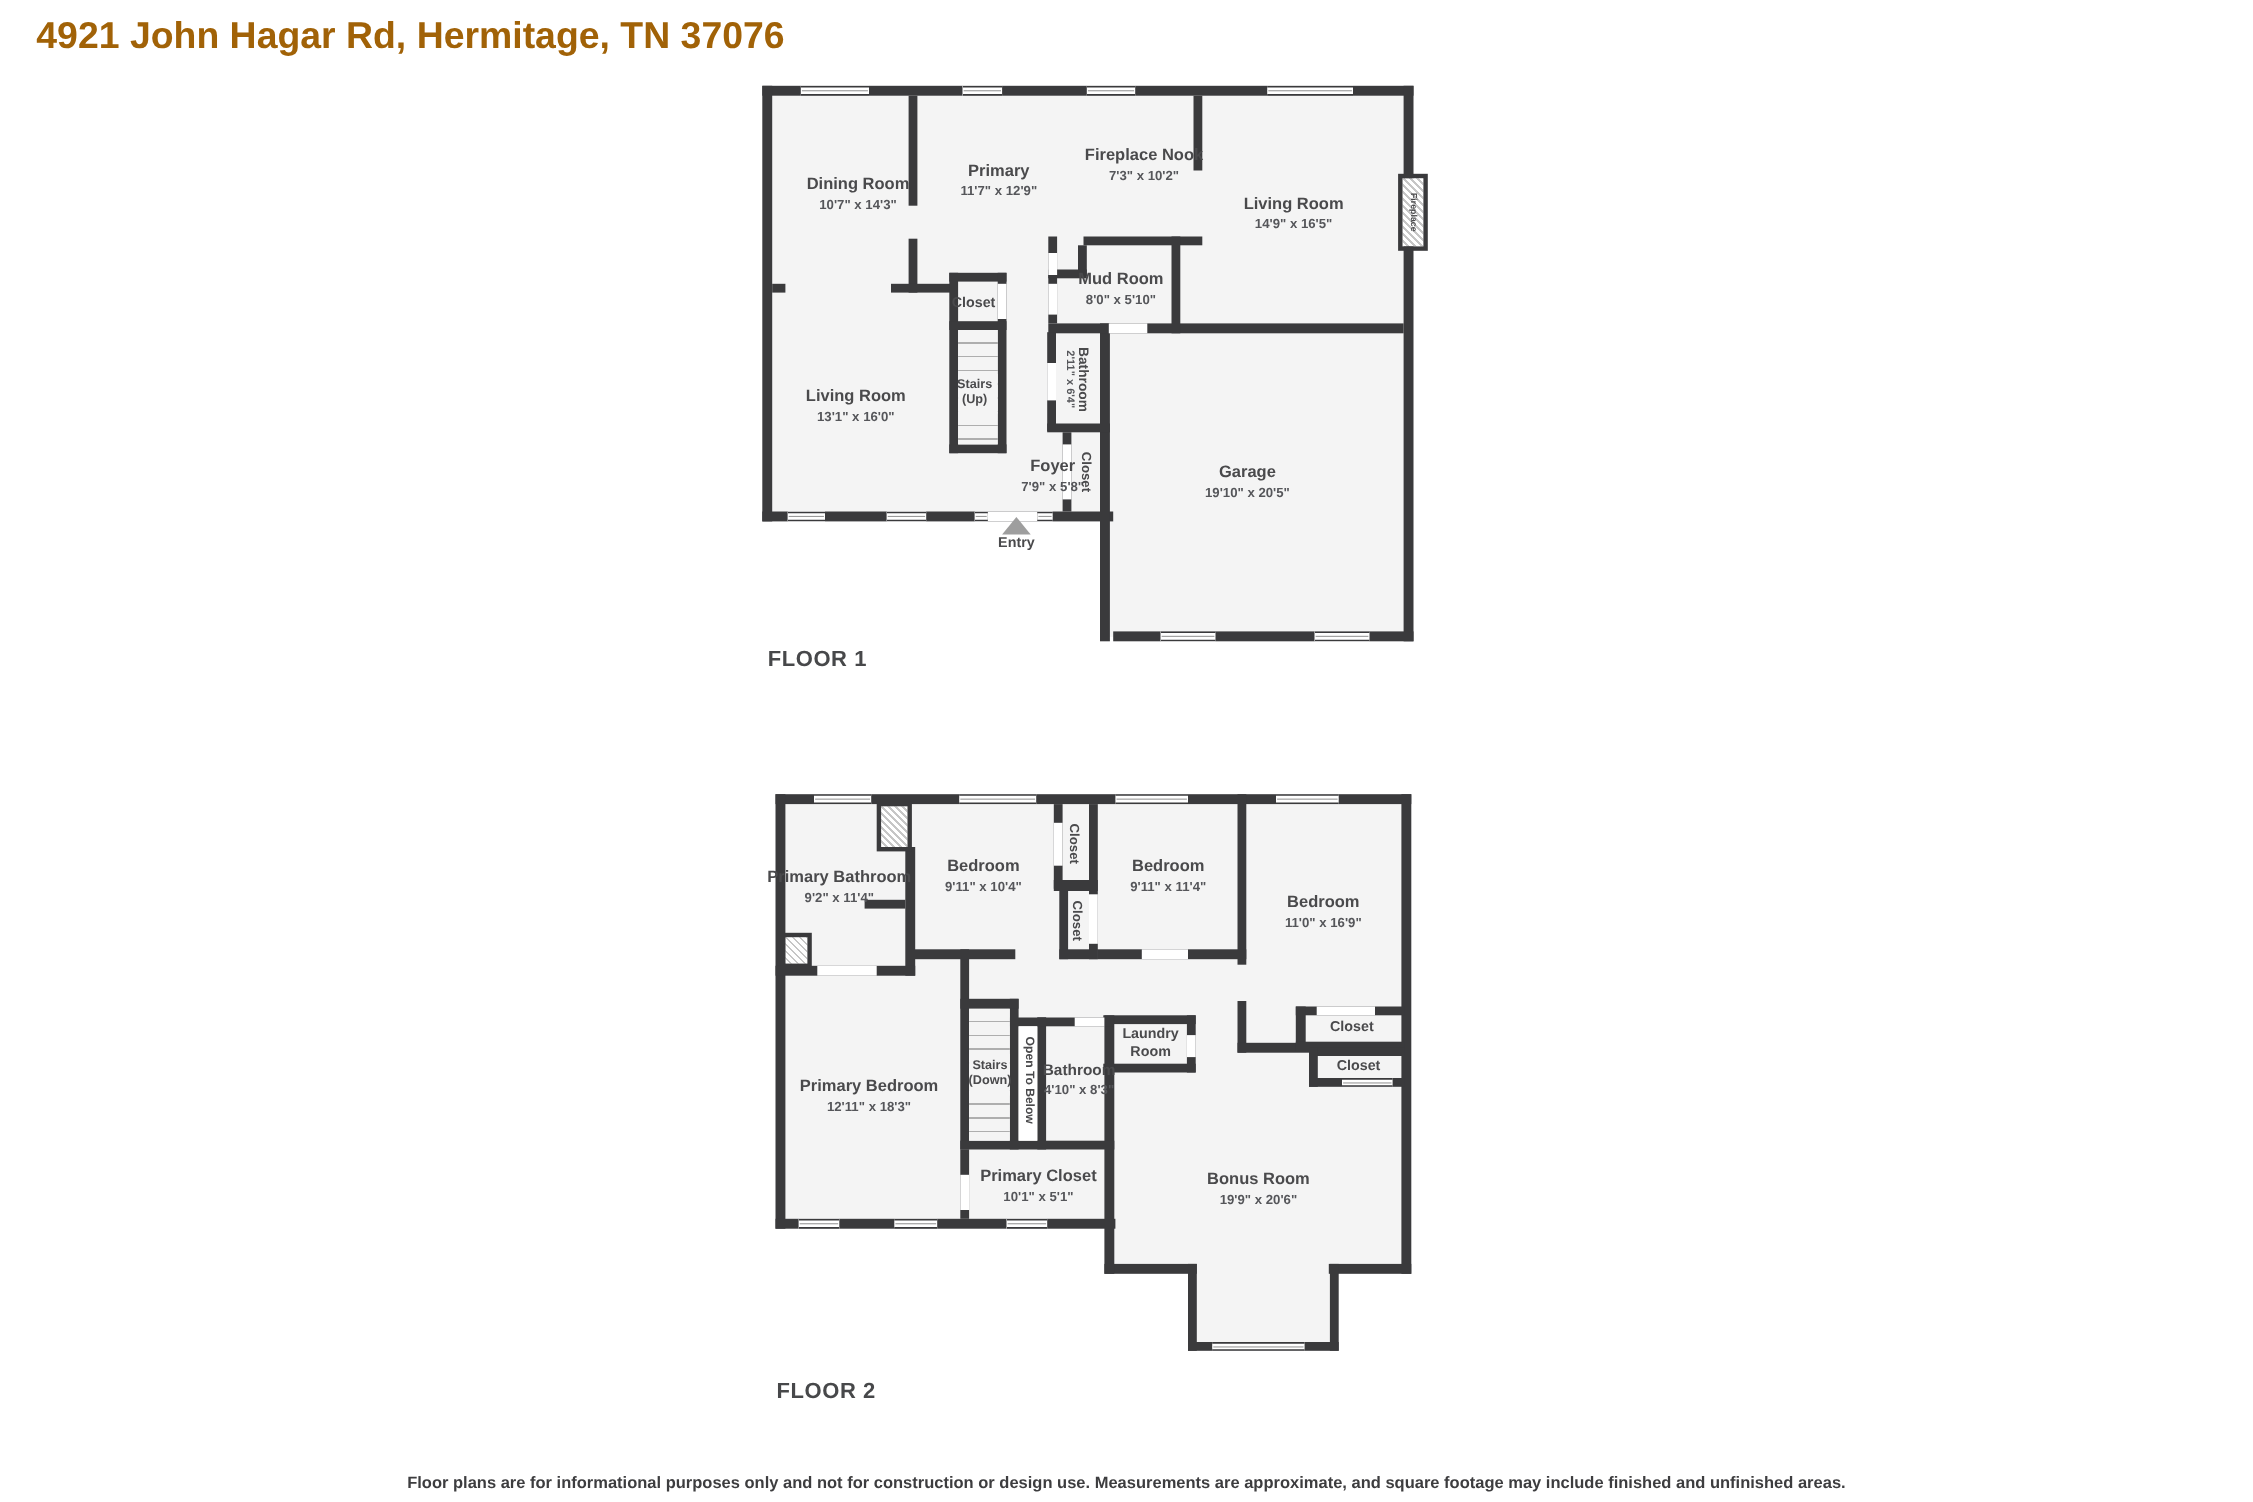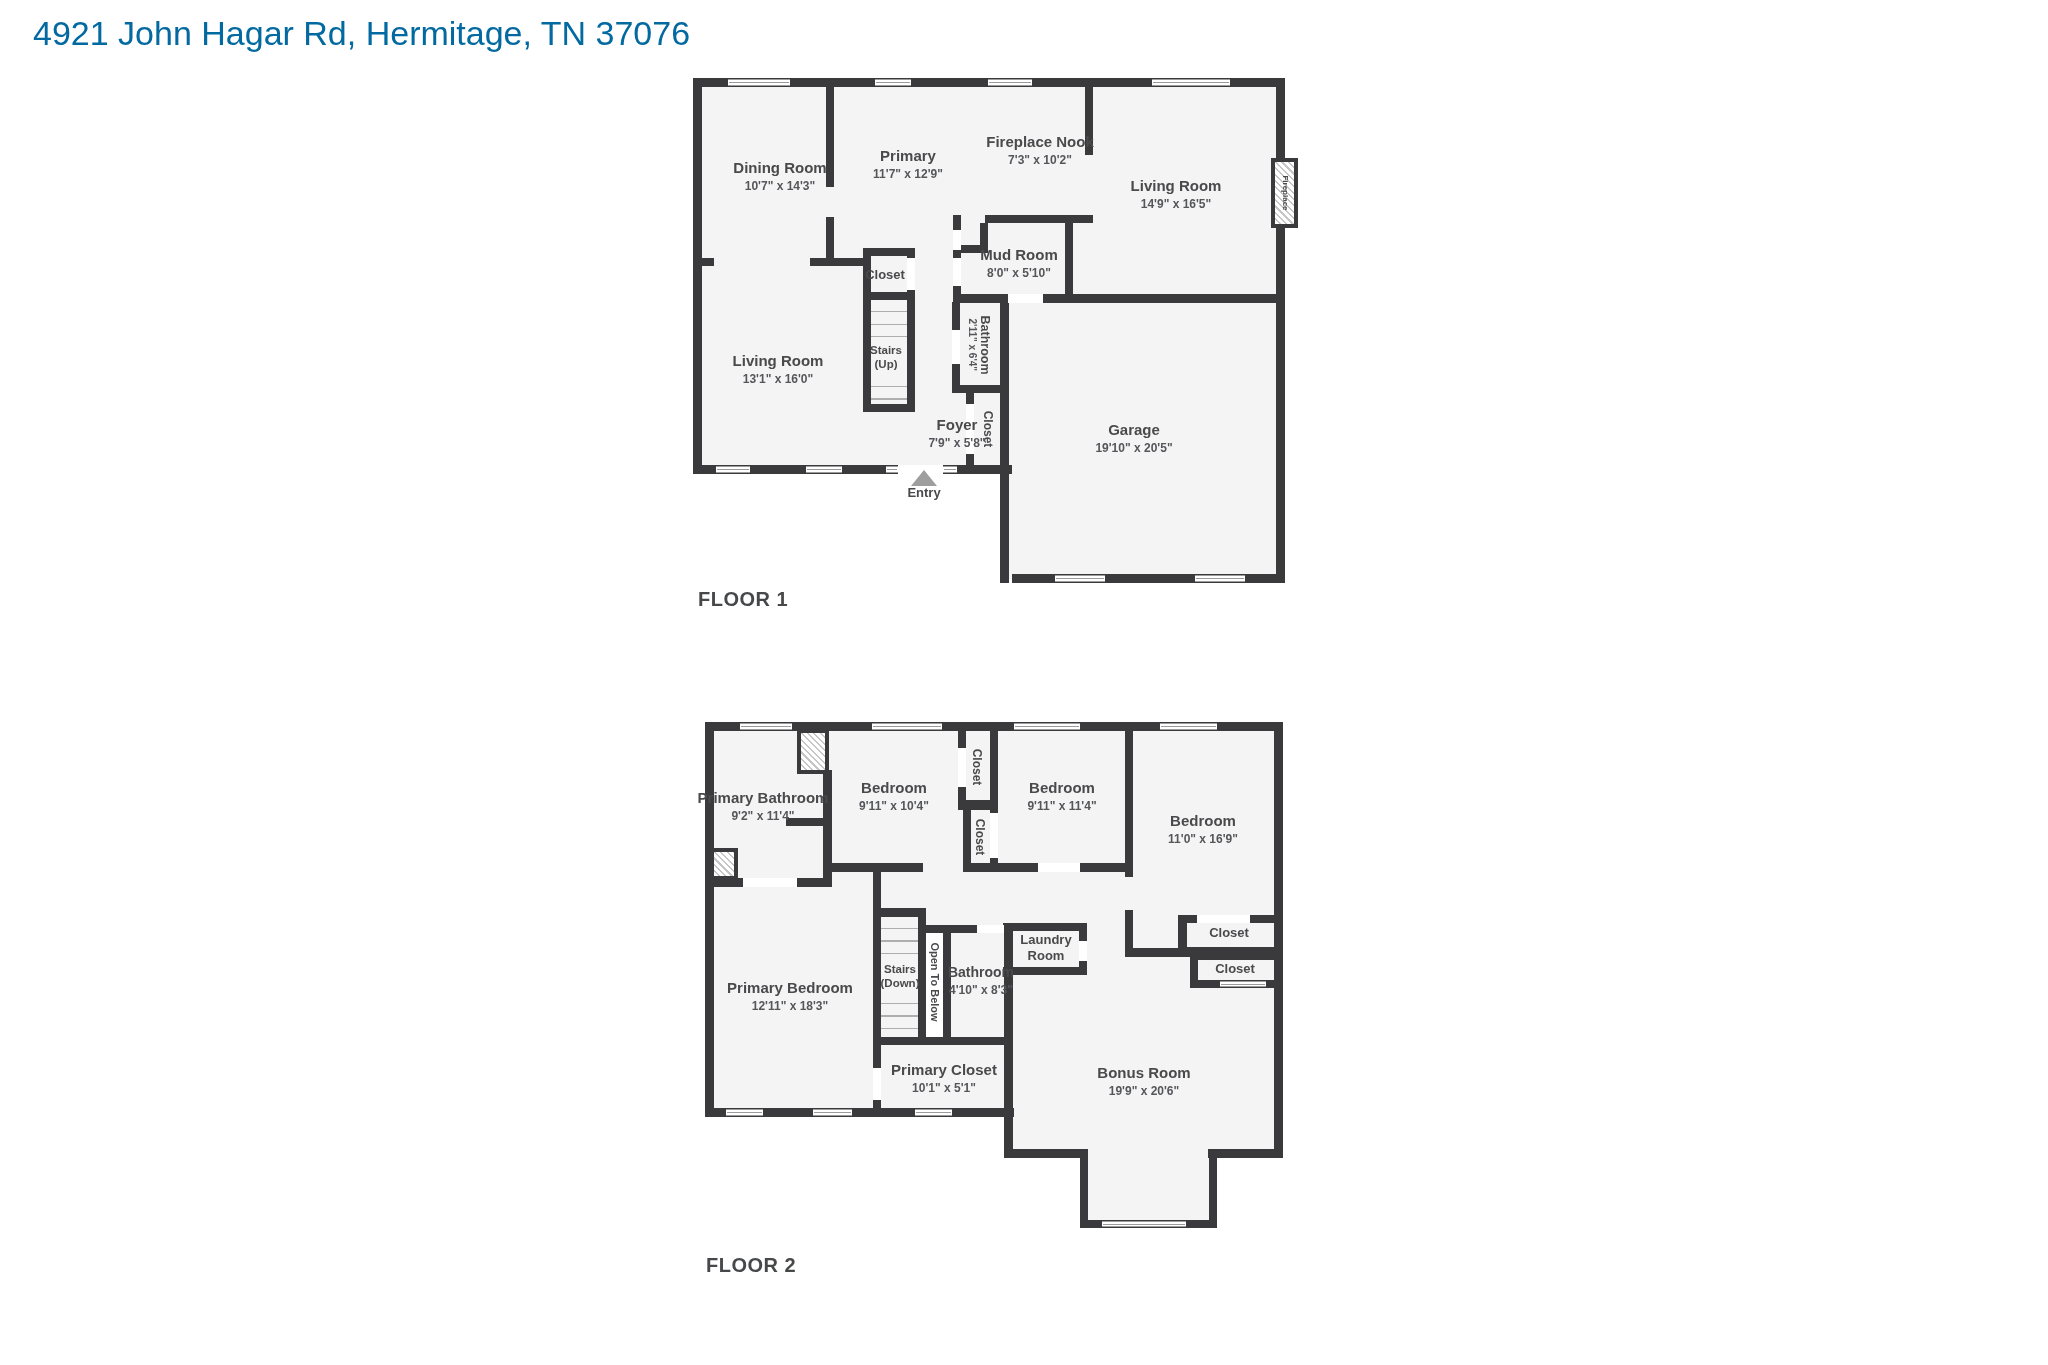--- a/index.html
+++ b/index.html
@@ -18,21 +18,21 @@
   .lbl{position:absolute;transform:translate(-50%,-50%);text-align:center;color:#4a4a4c;
        font-weight:700;white-space:nowrap;line-height:1.25;}
   .lbl .nm{font-size:15px;}
   .lbl .dm{font-size:12px;color:#55565a;margin-top:1px;}
   .lbl.small .nm{font-size:13px;}
   .lbl.wrap{white-space:normal;}
   .lbl-v{position:absolute;transform:translate(-50%,-50%);writing-mode:vertical-rl;
          text-align:center;font-weight:700;color:#4a4a4c;white-space:nowrap;line-height:1.15;}
   .lbl-v .nm{font-size:12.5px;}
   .lbl-v .dm{font-size:10px;color:#55565a;}
-  .title{position:absolute;left:33px;top:14px;font-size:34px;font-weight:400;color:#0369a1;}
+  .title{position:absolute;left:33px;top:14px;font-size:34px;font-weight:700;color:#a16207;}
   .floor-heading{position:absolute;font-size:20px;font-weight:700;color:#47484a;letter-spacing:.5px;}
   .footer{position:absolute;left:0;top:1340px;width:100%;text-align:center;
           font-size:15px;font-weight:700;color:#3d3d3f;}
   .tri{position:absolute;width:0;height:0;border-left:13px solid transparent;
        border-right:13px solid transparent;border-bottom:16px solid #9e9e9e;}
   .fp-text{position:absolute;writing-mode:vertical-rl;font-size:8px;font-weight:700;color:#4a4a4c;
            transform:translate(-50%,-50%);}
 </style>
 </head>
 <body>
@@ -276,13 +276,14 @@
       <div class="nm">Primary Closet</div>
       <div class="dm">10'1" x 5'1"</div>
     </div>
     <div class="lbl" style="left:1144px;top:1081px">
       <div class="nm">Bonus Room</div>
       <div class="dm">19'9" x 20'6"</div>
     </div>
     <div class="floor-heading" style="left:706px;top:1254px">FLOOR 2</div>
   </div>
 
+  <div class="footer">Floor plans are for informational purposes only and not for construction or design use. Measurements are approximate, and square footage may include finished and unfinished areas.</div>
 </div>
 
 </body></html>

